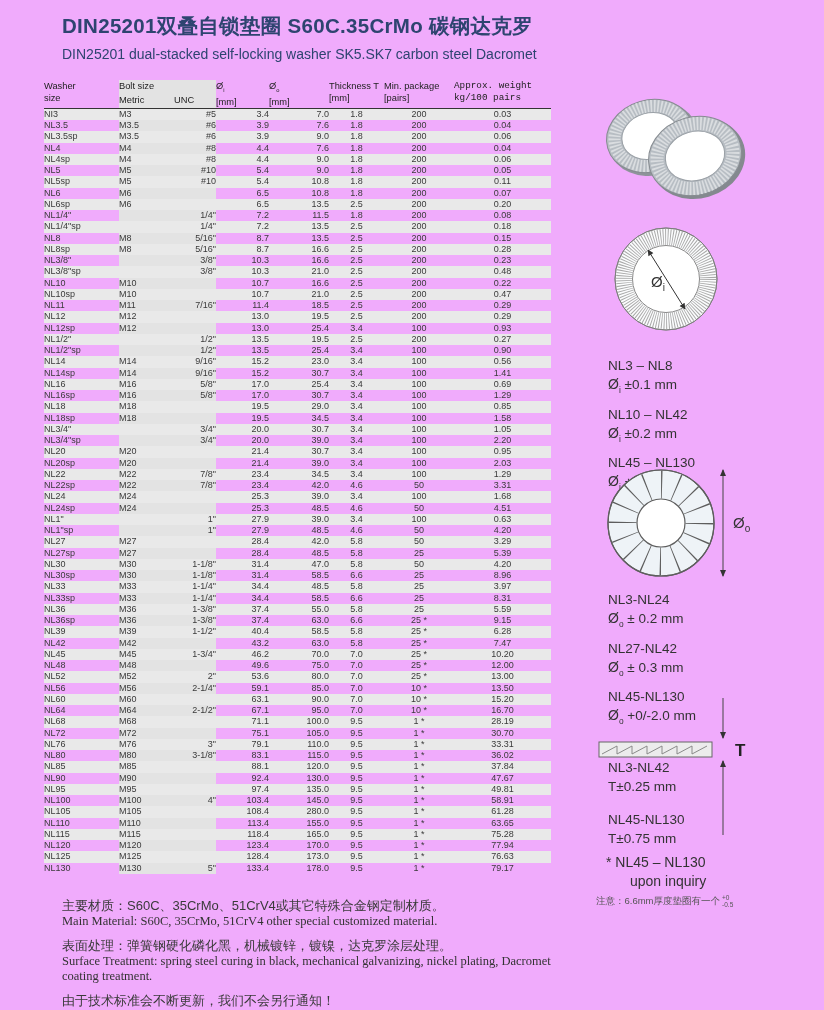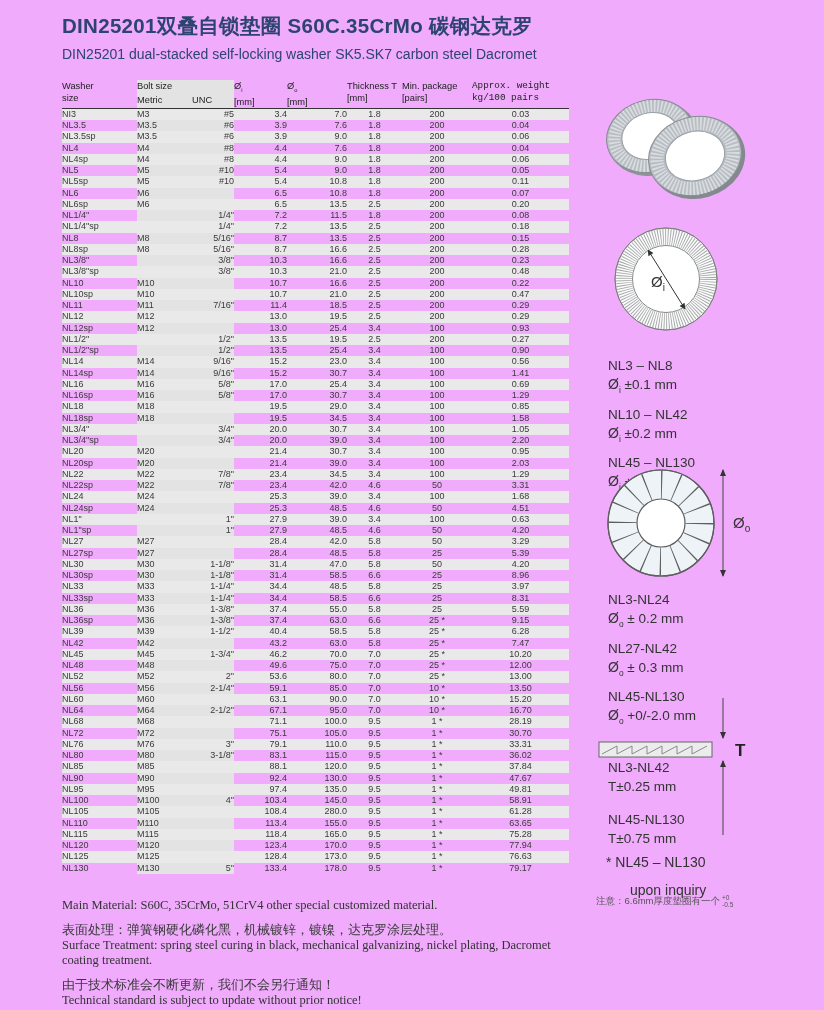--- a/index.html
+++ b/index.html
@@ -3,21 +3,21 @@
 <meta charset="utf-8">
 <style>
   html,body{margin:0;padding:0;background:#fff;}
   .page{position:relative;width:824px;height:1010px;background:#f0abfc;overflow:hidden;
         font-family:"Liberation Sans","DejaVu Sans",sans-serif;color:#333;}
   
   .doc-header{position:absolute;left:62px;top:12px;}
   .doc-title{font-size:20.5px;font-weight:bold;color:#2e4470;letter-spacing:0.3px;}
   .doc-subtitle{font-size:14px;color:#2e4470;margin-top:6px;}
   
-  .table-wrap{position:absolute;left:62px;top:80px;}
+  .table-wrap{position:absolute;left:44px;top:80px;}
   table.spec{border-collapse:collapse;table-layout:fixed;width:507px;font-size:9px;color:#3a3a3a;}
   table.spec th{font-weight:normal;font-size:9.3px;color:#222;padding:0;vertical-align:top;text-align:left;line-height:12px;}
   table.spec thead tr:last-child th, table.spec thead th[rowspan]{border-bottom:1px solid #333;}
   .h-bolt,.h-metric,.h-unc{background:#e3e3e3;}
   .h-washer{padding-left:4px;}
   .h-bolt{padding-left:6px;}
   .h-metric{padding-left:6px;}
   .h-unc{text-align:right;padding-right:8px;}
   .h-oi,.h-oo{text-align:right;padding-right:12px;}
   .h-th,.h-pkg{text-align:center;}
@@ -40,21 +40,21 @@
   .oi-svg{left:6px;top:133px;}
   .oo-svg{left:0px;top:372px;}
   .t-svg{left:0px;top:600px;}
   .tol-block{position:absolute;left:12px;font-size:13.5px;color:#333;line-height:19px;}
   .tol-inner{top:266px;}
   .tol-outer{top:500px;}
   .tol-thickness{top:668px;}
   .tol-pair{margin-bottom:5px;}
   .tol-sym{font-size:14px;}
   .footnote{position:absolute;left:10px;top:763px;font-size:14px;color:#333;line-height:19px;}
-  .footnote .ind{padding-left:24px;margin-top:9px;}
+  .footnote .ind{padding-left:24px;}
   .side-note{position:absolute;left:0px;top:804px;font-size:9.5px;color:#555;white-space:nowrap;}
   .stack{display:inline-flex;flex-direction:column;vertical-align:middle;font-size:6.5px;line-height:7px;margin-left:2px;}
   
   .doc-footer{position:absolute;left:62px;top:898px;width:520px;}
   .f-zh{font-size:13px;color:#3a3a3a;line-height:16px;}
   .f-en{font-family:"Liberation Serif","DejaVu Serif",serif;font-size:12.5px;color:#333;line-height:15px;}
   .f-gap{height:9px;}
 </style>
 </head>
 <body>
@@ -911,20 +911,21 @@
 
     <div class="side-note">
       <span>注意：6.6mm厚度垫圈有一个</span><span class="stack">
           <span>+0</span>
           <span>-0.5</span>
         </span>
     </div>
   </div>
 
   <div class="doc-footer">
+    <div class="f-zh">主要材质：S60C、35CrMo、51CrV4或其它特殊合金钢定制材质。</div>
     <div class="f-en">Main Material: S60C, 35CrMo, 51CrV4 other special customized material.</div>
     <div class="f-gap"></div>
     <div class="f-zh">表面处理：弹簧钢硬化磷化黑，机械镀锌，镀镍，达克罗涂层处理。</div>
     <div class="f-en">Surface Treatment: spring steel curing in black, mechanical galvanizing, nickel plating, Dacromet coating treatment.</div>
     <div class="f-gap"></div>
     <div class="f-zh">由于技术标准会不断更新，我们不会另行通知！</div>
     <div class="f-en">Technical standard is subject to update without prior notice!</div>
   </div>
 
 </div>

